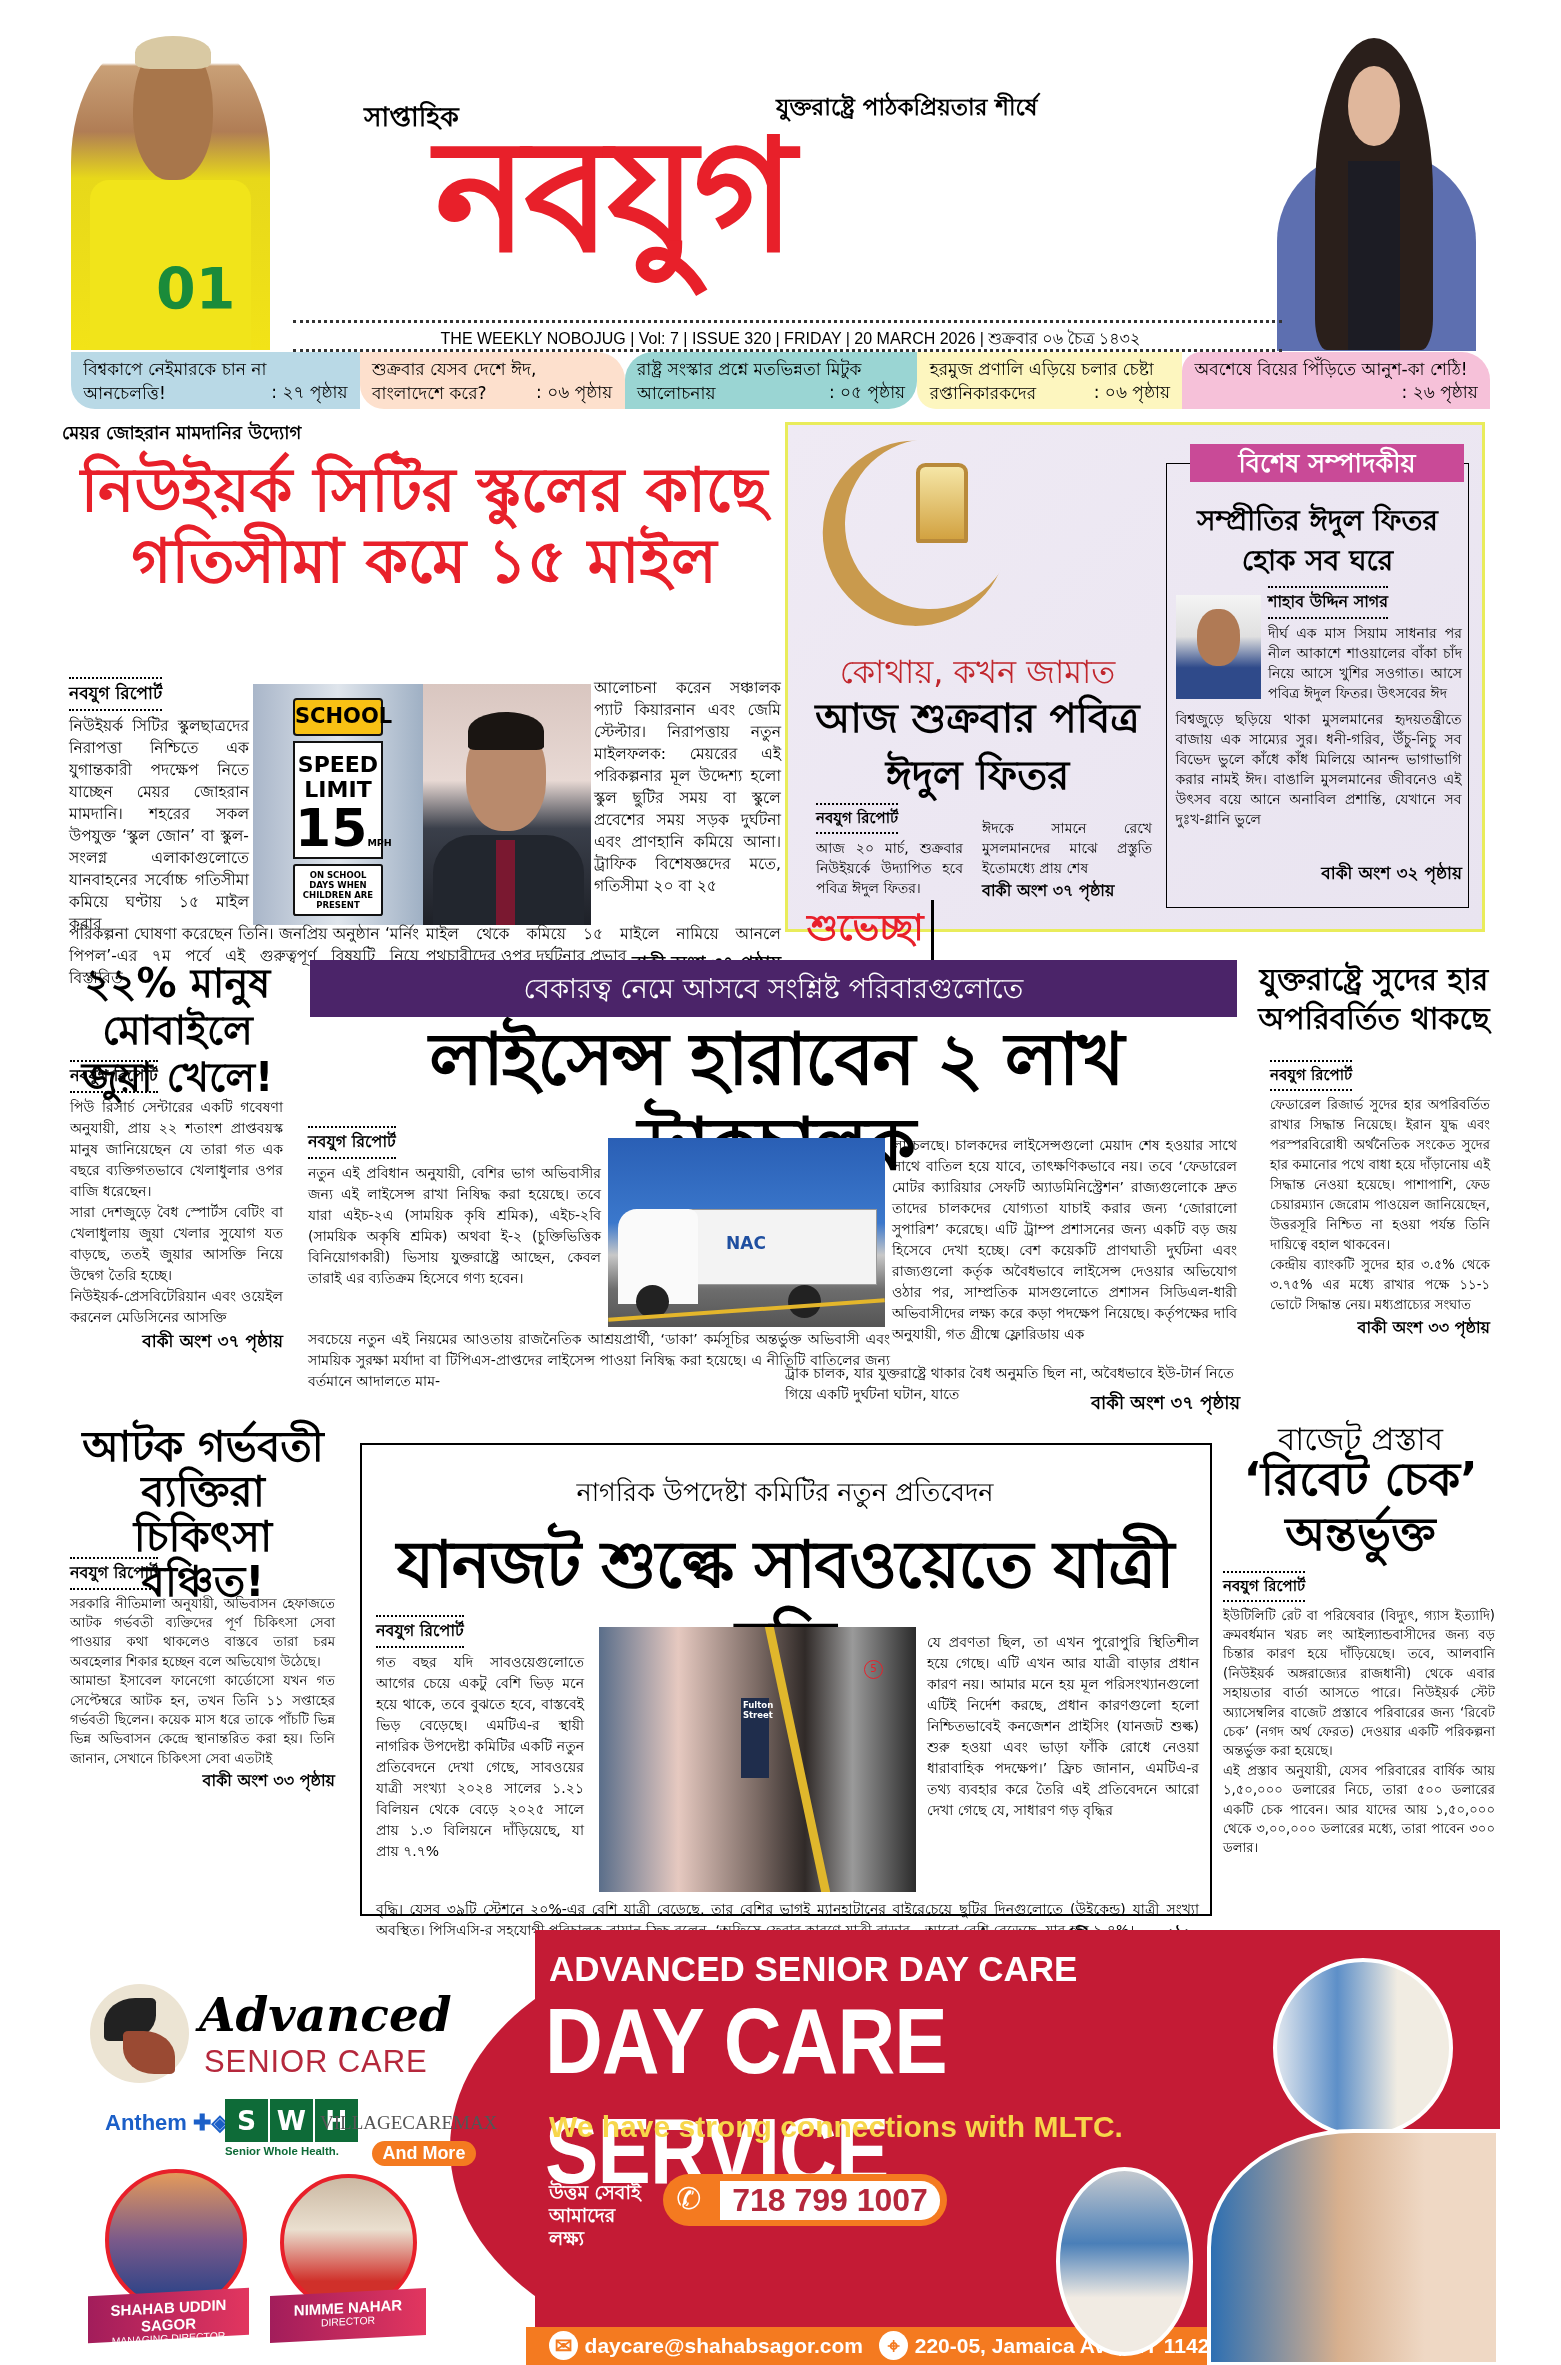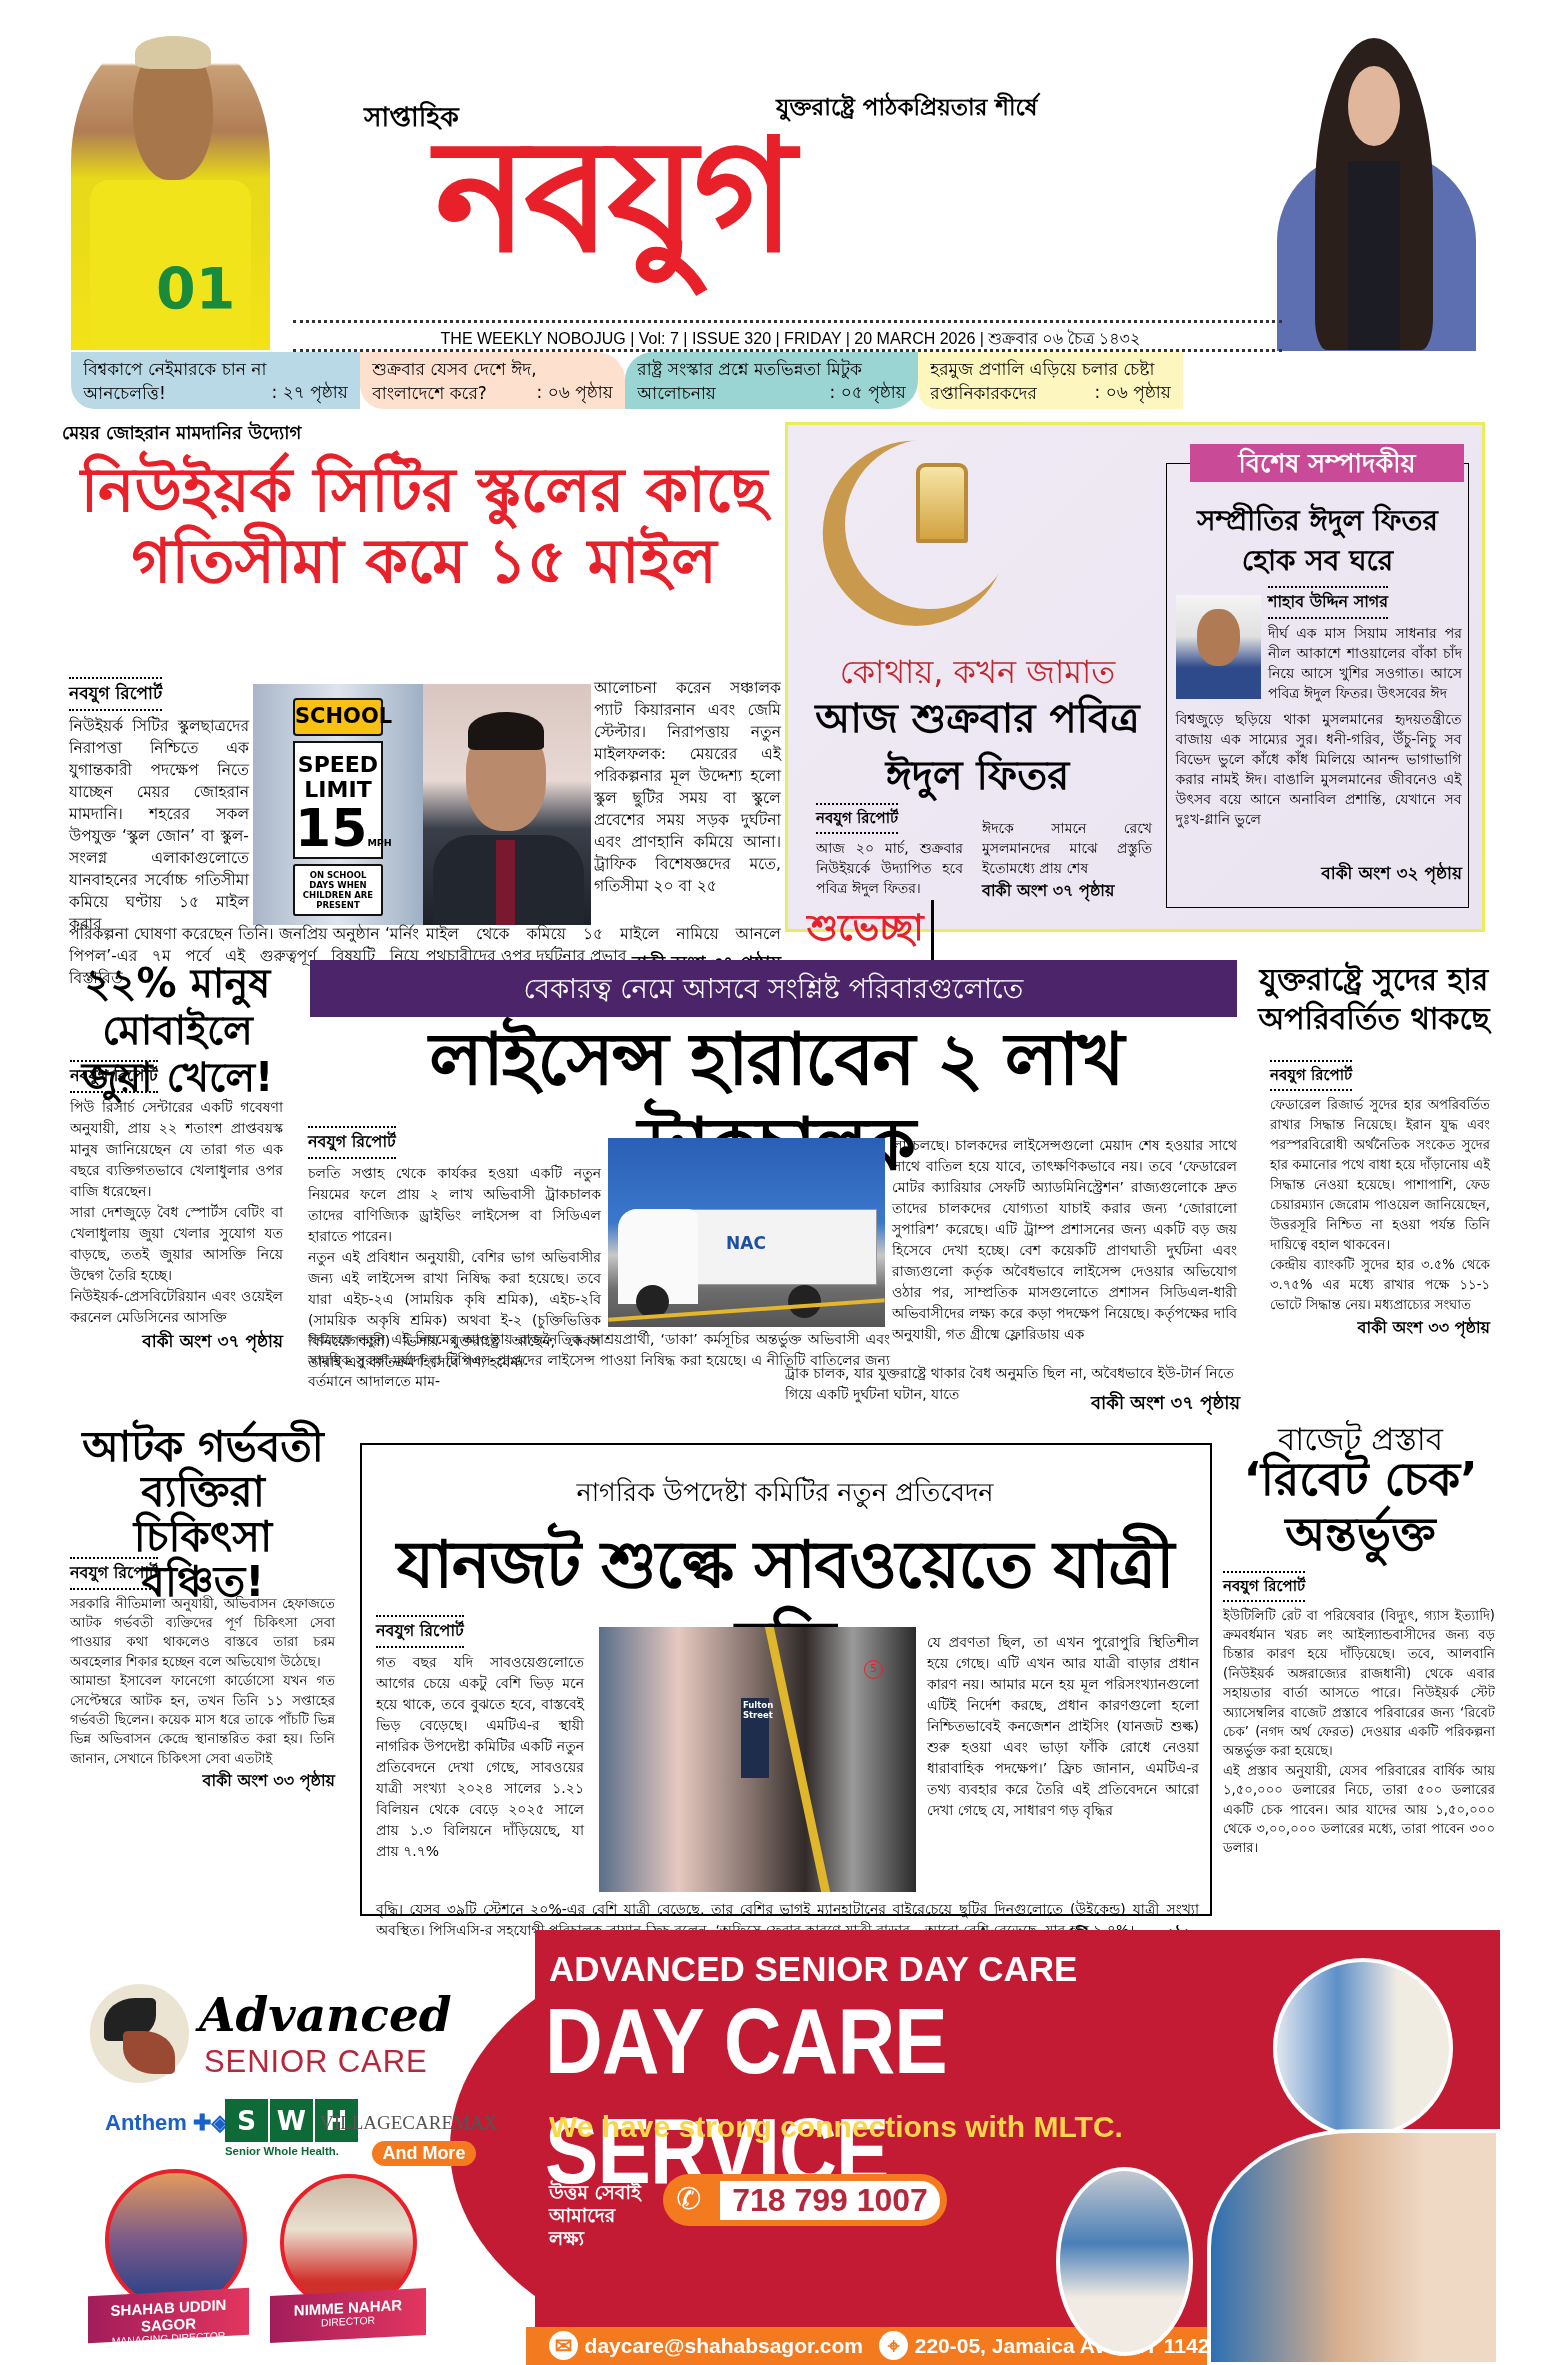--- a/index.html
+++ b/index.html
@@ -81,20 +81,23 @@
   </div>
   <div class="tick" style="width:265px;background:#fde0cd;border-radius:0 28px 0 24px">
     <span>শুক্রবার যেসব দেশে ঈদ, বাংলাদেশে করে?</span><span class="pg">: ০৬ পৃষ্ঠায়</span>
   </div>
   <div class="tick" style="width:293px;background:#9ad5d3;border-radius:28px 0 28px 0">
     <span>রাষ্ট্র সংস্কার প্রশ্নে মতভিন্নতা মিটুক আলোচনায়</span><span class="pg">: ০৫ পৃষ্ঠায়</span>
   </div>
   <div class="tick" style="width:265px;background:#fdf6bf;border-radius:0 0 0 19px">
     <span>হরমুজ প্রণালি এড়িয়ে চলার চেষ্টা রপ্তানিকারকদের</span><span class="pg">: ০৬ পৃষ্ঠায়</span>
   </div>
+  <div class="tick" style="width:308px;background:#f6c1d9;border-radius:19px 28px 0 0">
+    <span>অবশেষে বিয়ের পিঁড়িতে আনুশ-কা শেঠি!</span><span class="pg">: ২৬ পৃষ্ঠায়</span>
+  </div>
 </div>
 
 <section>
   <div class="abs kicker">মেয়র জোহরান মামদানির উদ্যোগ</div>
   <h1 class="abs lead-head">নিউইয়র্ক সিটির স্কুলের কাছে গতিসীমা কমে ১৫ মাইল</h1>
   <div class="abs" style="left:69px;top:677px;width:180px">
     <div class="report">নবযুগ রিপোর্ট</div>
     <div class="body-text">নিউইয়র্ক সিটির স্কুলছাত্রদের নিরাপত্তা নিশ্চিতে এক যুগান্তকারী পদক্ষেপ নিতে যাচ্ছেন মেয়র জোহরান মামদানি। শহরের সকল উপযুক্ত ‘স্কুল জোন’ বা স্কুল-সংলগ্ন এলাকাগুলোতে যানবাহনের সর্বোচ্চ গতিসীমা কমিয়ে ঘণ্টায় ১৫ মাইল করার</div>
   </div>
   <div class="photo" style="left:253px;top:684px;width:170px;height:241px;background:linear-gradient(90deg,#a9b6c9,#dfe5ec,#9fb0c4)">
@@ -163,21 +166,20 @@
     <div class="cont" style="font-size:17px">বাকী অংশ ৩৭ পৃষ্ঠায়</div>
   </div>
 </section>
 
 <section>
   <div class="abs purple-bar">বেকারত্ব নেমে আসবে সংশ্লিষ্ট পরিবারগুলোতে</div>
   <h1 class="abs truck-head">লাইসেন্স হারাবেন ২ লাখ ট্রাকচালক</h1>
   <div class="abs" style="left:308px;top:1126px;width:293px">
     <div class="report" style="font-size:16px">নবযুগ রিপোর্ট</div>
     <div class="body-text" style="font-size:14px;line-height:21px">
-      <p>চলতি সপ্তাহ থেকে কার্যকর হওয়া একটি নতুন নিয়মের ফলে প্রায় ২ লাখ অভিবাসী ট্রাকচালক তাদের বাণিজ্যিক ড্রাইভিং লাইসেন্স বা সিডিএল হারাতে পারেন।</p>
         <p>নতুন এই প্রবিধান অনুযায়ী, বেশির ভাগ অভিবাসীর জন্য এই লাইসেন্স রাখা নিষিদ্ধ করা হয়েছে। তবে যারা এইচ-২এ (সাময়িক কৃষি শ্রমিক), এইচ-২বি (সাময়িক অকৃষি শ্রমিক) অথবা ই-২ (চুক্তিভিত্তিক বিনিয়োগকারী) ভিসায় যুক্তরাষ্ট্রে আছেন, কেবল তারাই এর ব্যতিক্রম হিসেবে গণ্য হবেন।</p>
     </div>
   </div>
   <div class="photo" style="left:608px;top:1138px;width:277px;height:189px;background:linear-gradient(180deg,#2a5fb5 0%,#3b78cc 45%,#c8c8c8 62%,#6d6d6d 80%,#555 100%)">
     <div style="position:absolute;left:80px;top:71px;width:189px;height:76px;background:#f3f3f3;border:1.4px solid #999"></div>
     <div style="position:absolute;left:118px;top:95px;font-size:17px;font-weight:bold;color:#1f4fa0">NAC</div>
     <div style="position:absolute;left:9.5px;top:71px;width:80px;height:95px;background:#fafafa;border-radius:19px 9.5px 0 0"></div>
     <div style="position:absolute;left:28px;top:147px;width:33px;height:33px;background:#222;border-radius:50%"></div>
     <div style="position:absolute;left:180px;top:147px;width:33px;height:33px;background:#222;border-radius:50%"></div>
     <div style="position:absolute;left:0;top:170px;width:277px;height:3.8px;background:#e4b62b;transform:rotate(-4deg)"></div>

